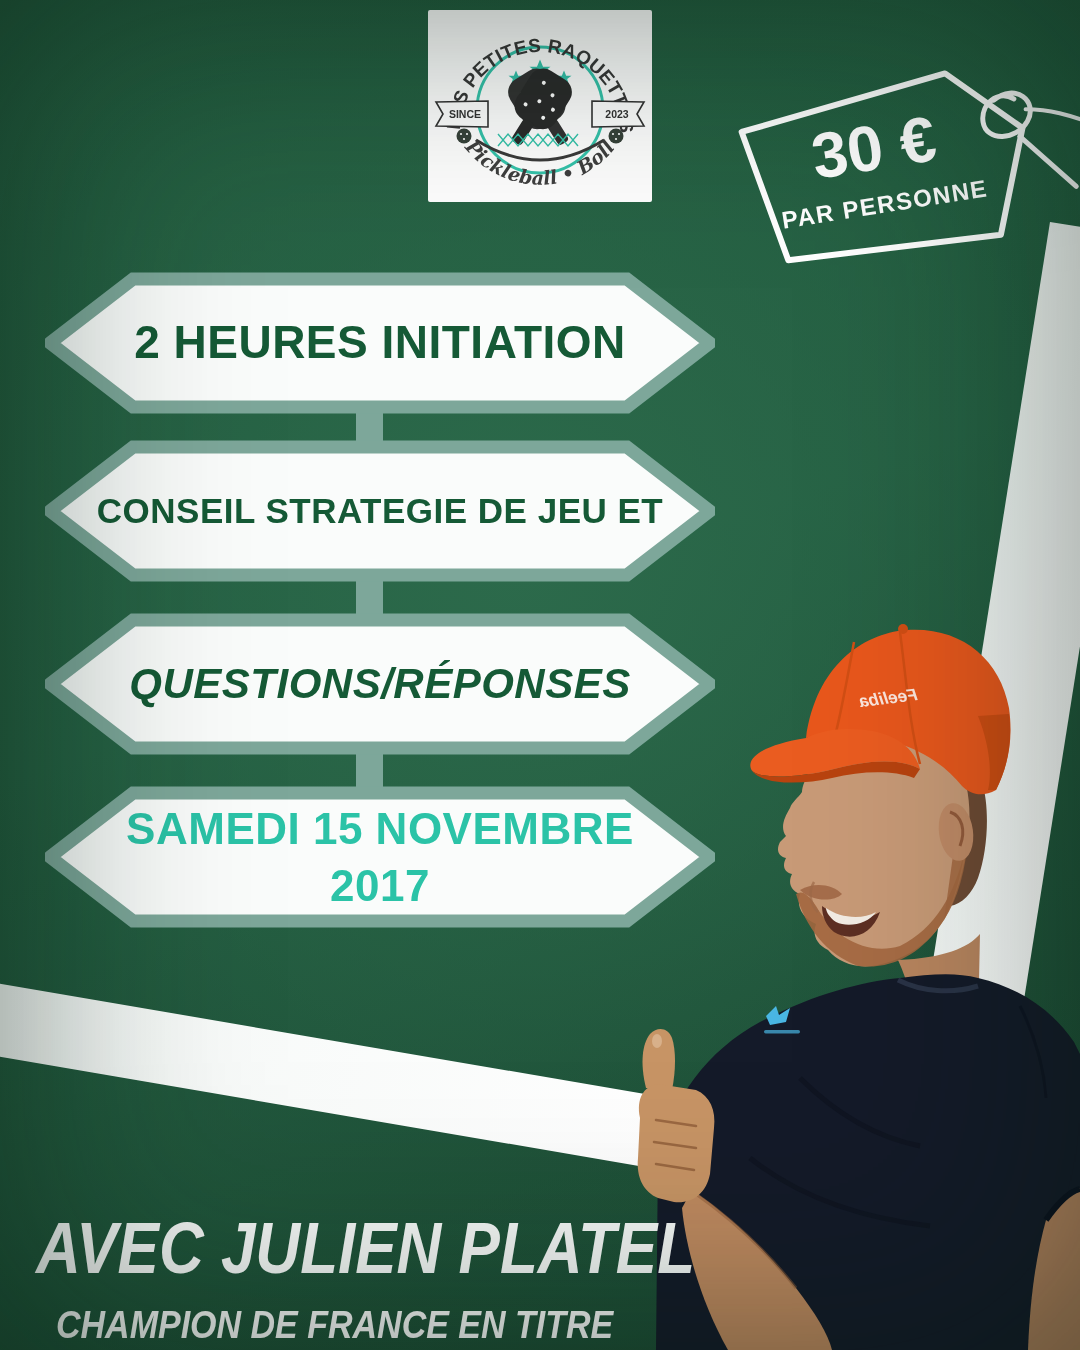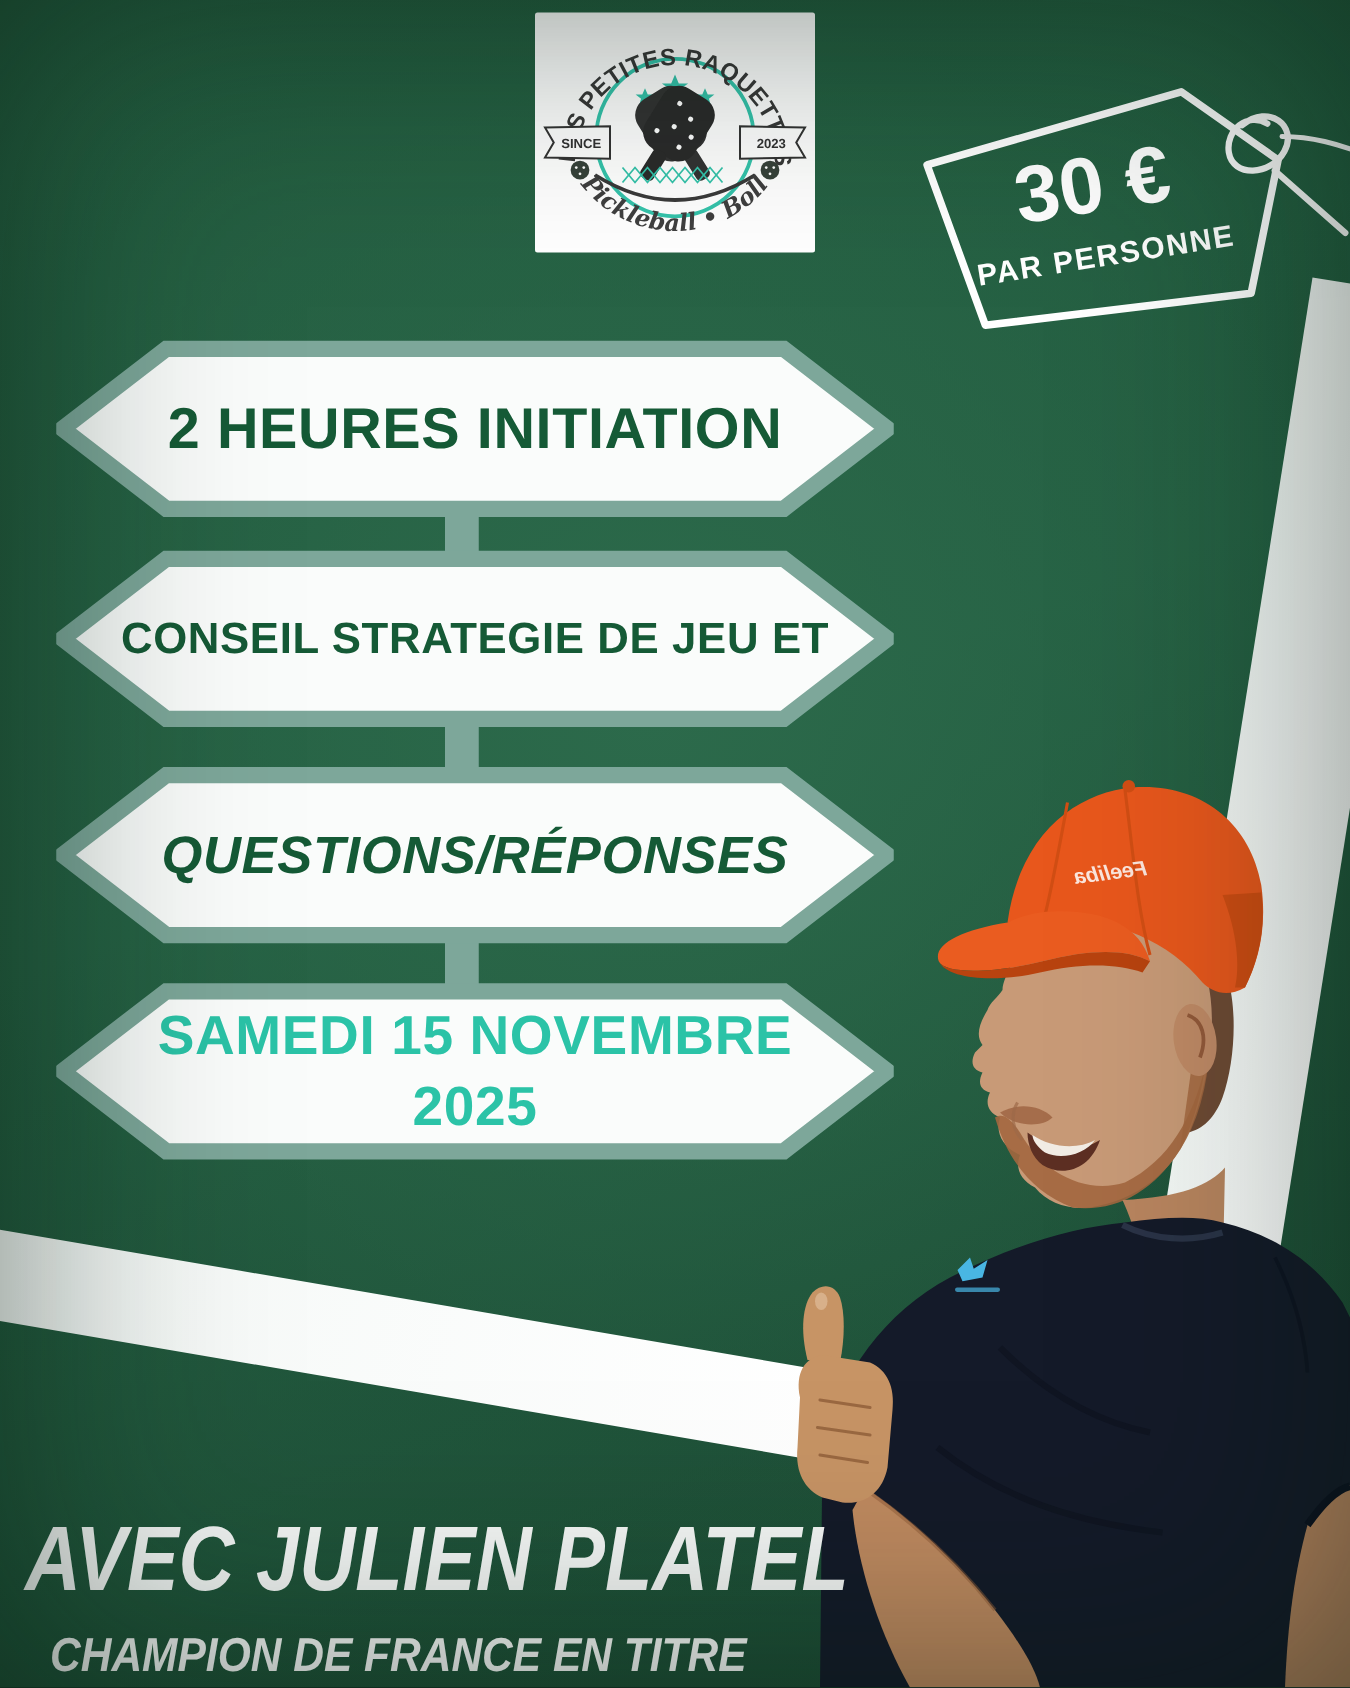--- a/index.html
+++ b/index.html
@@ -29,21 +29,21 @@
   .banner svg{position:absolute;inset:0;}
   .banner-label{
     position:absolute;inset:14px 40px;display:flex;flex-direction:column;
     align-items:center;justify-content:center;text-align:center;
     font-weight:bold;letter-spacing:.5px;line-height:1.38;
   }
   .banner-label.green{color:#155a36;}
   .banner-label.teal{color:#2bc3a7;}
   .fs1{font-size:46px;} .fs2{font-size:35px;} .fs3{font-size:42px;font-style:italic;} .fs4{font-size:44px;line-height:1.3;}
   
-  .footer{position:absolute;left:20px;top:1206px;width:660px;z-index:7;color:#f6f8f7;}
+  .footer{position:absolute;left:36px;top:1206px;width:660px;z-index:7;color:#f6f8f7;}
   .footer-title{font-size:62px;font-weight:800;font-style:italic;letter-spacing:0;
     transform:scaleY(1.18);transform-origin:left top;white-space:nowrap;}
   .footer-sub{margin-top:26px;margin-left:20px;font-size:34px;font-weight:bold;font-style:italic;
     transform:scaleY(1.12);transform-origin:left top;white-space:nowrap;}
   
   .man{position:absolute;left:600px;top:598px;width:480px;height:752px;z-index:5;}
 </style>
 </head>
 <body>
 
@@ -168,21 +168,21 @@
       <span>QUESTIONS/RÉPONSES</span>
     </div>
   </div>
 
   <div class="banner" style="top:784px;">
     <svg viewBox="0 0 670 146">
       <polygon points="5,73 88,9 582,9 665,73 582,137 88,137" fill="#fafcfb" stroke="#7da79a" stroke-width="13" stroke-linejoin="miter"></polygon>
     </svg>
     <div class="banner-label teal fs4">
       <span>SAMEDI 15 NOVEMBRE</span>
-      <span>2025</span>
+      <span>2017</span>
     </div>
   </div>
 
   <div class="logo-card">
     <svg viewBox="0 0 224 192" width="224" height="192">
       <defs>
         <path id="arcTop" d="M 32 122 A 80 80 0 0 1 192 122" fill="none"></path>
         <path id="arcBottom" d="M 34 134 A 95 95 0 0 0 190 134" fill="none"></path>
       </defs>
       <circle cx="112" cy="100" r="63" fill="none" stroke="#35c3ab" stroke-width="3"></circle>

